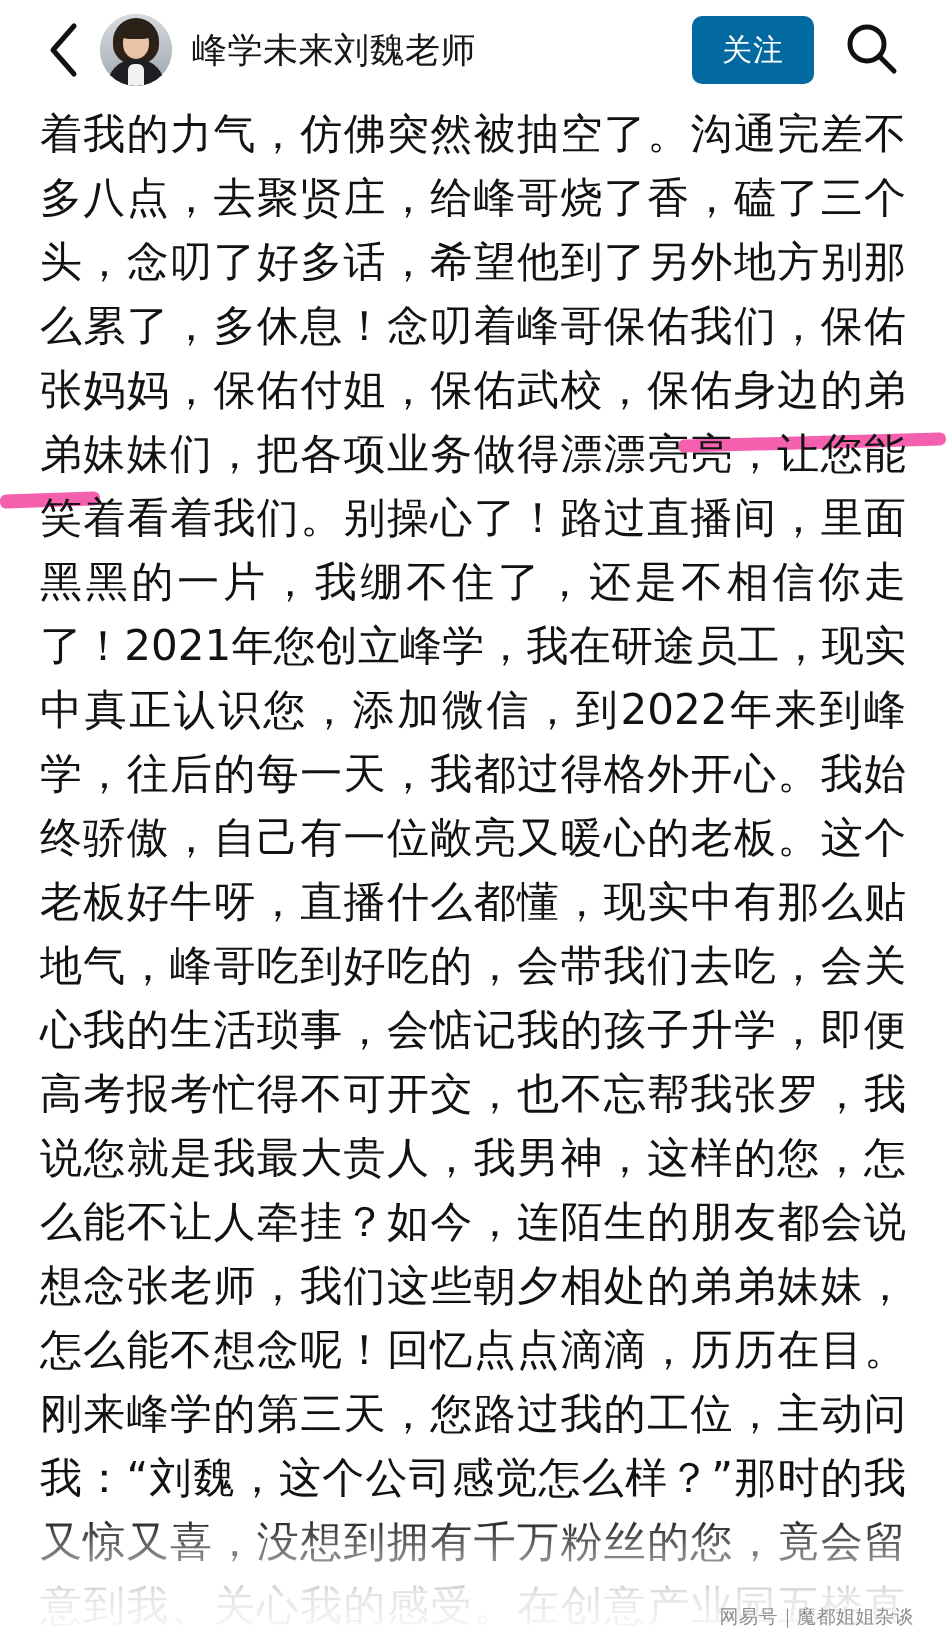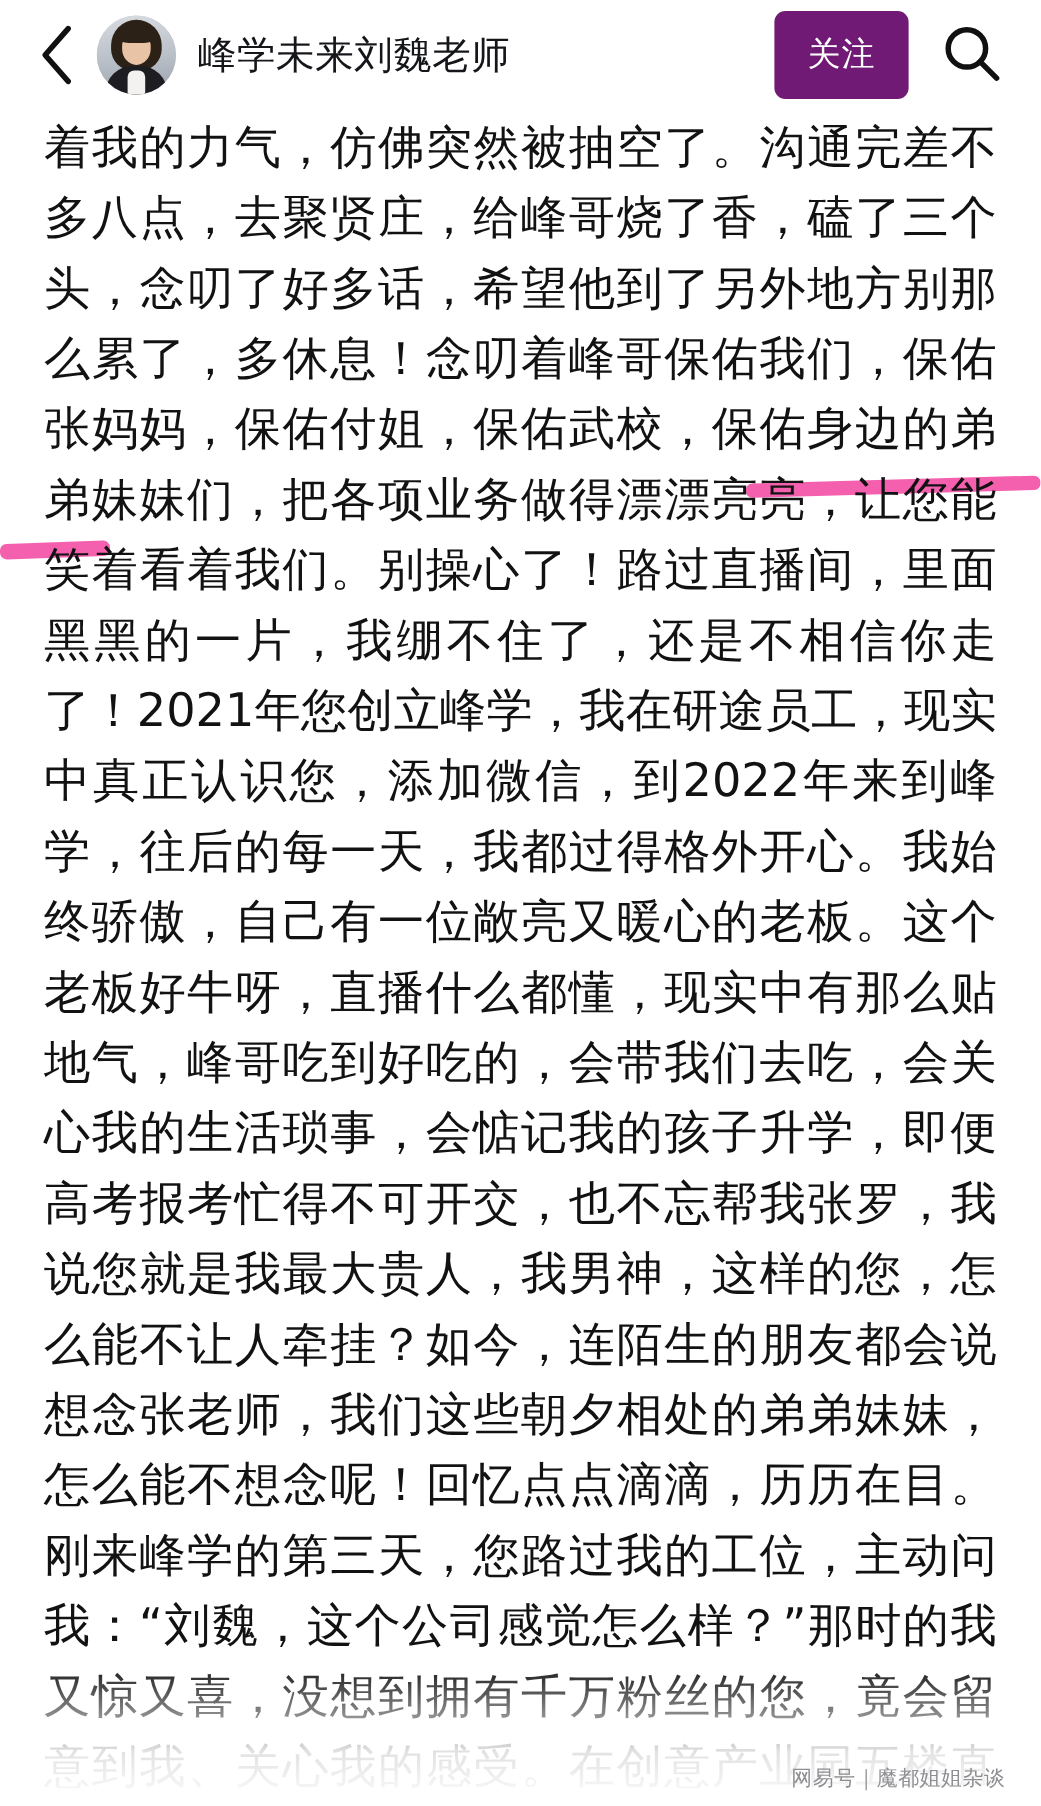--- a/index.html
+++ b/index.html
@@ -13,21 +13,21 @@
     font-family: "Liberation Sans", sans-serif;
     overflow: hidden;
     position: relative;
   }
 
   
   .header {
     height: 100px;
     display: flex;
     align-items: center;
-    padding: 0 28px;
+    padding: 0 40px;
     box-sizing: border-box;
     background: #ffffff;
     position: relative;
   }
   .back-btn {
     width: 46px;
     height: 60px;
     display: flex;
     align-items: center;
     justify-content: center;
@@ -94,28 +94,28 @@
     color: #15161a;
     letter-spacing: 0.5px;
     white-space: nowrap;
     font-weight: 400;
     cursor: pointer;
   }
 
   .spacer { flex: 1 1 auto; }
 
   .follow-btn {
-    background: #701a75;
+    background: #0369a1;
     color: #ffffff;
     border: none;
     border-radius: 10px;
     font-size: 30px;
     font-family: "Liberation Sans", sans-serif;
     padding: 0 30px;
-    height: 80px;
+    height: 68px;
     line-height: 62px;
     cursor: pointer;
     flex: 0 0 auto;
     letter-spacing: 1px;
   }
 
   .search-btn {
     width: 70px;
     height: 70px;
     margin-left: 22px;

